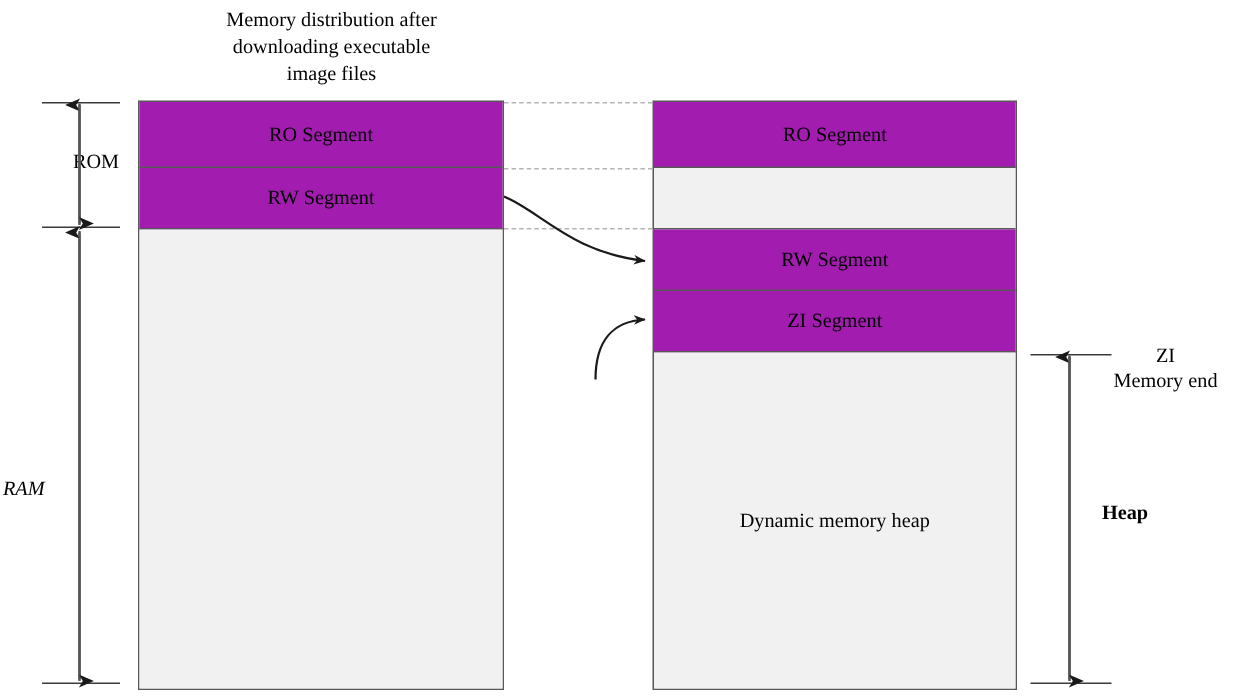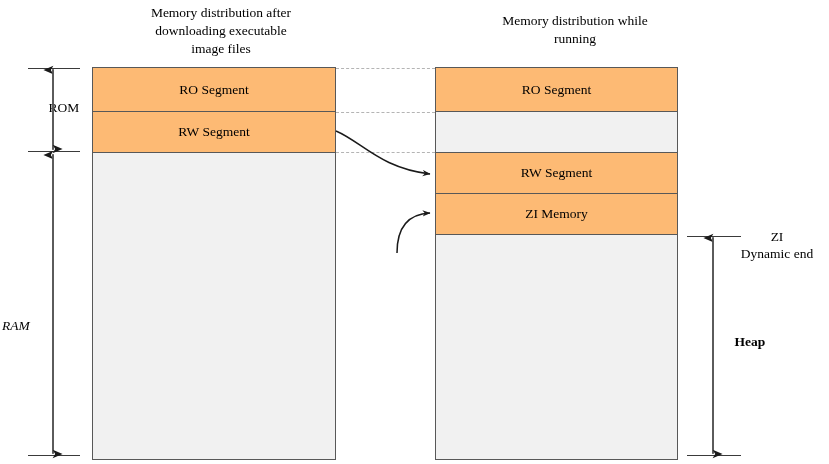--- a/index.html
+++ b/index.html
@@ -44,21 +44,21 @@
   .seg {
     position: absolute;
     box-sizing: border-box;
     left: 0;
     width: 100%;
     display: flex;
     align-items: center;
     justify-content: center;
     font-size: 13.5px;
   }
-  .seg.filled   { background: #fdba74; }
+  .seg.filled   { background: #a21caf; }
   .seg.empty    { background: #f1f1f1; }
   .seg.bordered { border-bottom: 1.5px solid #585858; }
 
   
   #seg-l-ro   { top: 0px;  height: 44px; }
   #seg-l-rw   { top: 44px; height: 41px; }
   #seg-l-free { top: 85px; height: 306px; }
 
   
   #seg-r-ro   { top: 0px;   height: 44px; }
@@ -116,22 +116,20 @@
 </style>
 </head>
 <body>
 
 <div id="stage">
 
   <div class="col-title" id="title-left">Memory distribution after
 downloading executable
 image files</div>
 
-  <div class="col-title" id="title-right">Memory distribution while
-running</div>
 
   <div class="mem-col" id="col-left">
     <div class="seg filled bordered" id="seg-l-ro">
       <span>RO Segment</span>
     </div>
     <div class="seg filled bordered" id="seg-l-rw">
       <span>RW Segment</span>
     </div>
     <div class="seg empty" id="seg-l-free">
       <span></span>
@@ -142,39 +140,42 @@
     <div class="seg filled bordered" id="seg-r-ro">
       <span>RO Segment</span>
     </div>
     <div class="seg empty bordered" id="seg-r-gap">
       <span></span>
     </div>
     <div class="seg filled bordered" id="seg-r-rw">
       <span>RW Segment</span>
     </div>
     <div class="seg filled bordered" id="seg-r-zi">
-      <span>ZI Memory</span>
+      <span>ZI Segment</span>
+    </div>
+    <div class="seg empty" id="seg-r-heap">
+      <span>Dynamic memory heap</span>
     </div>
   </div>
 
   <div class="dotted" id="dot-top"></div>
   <div class="dotted" id="dot-mid"></div>
   <div class="dotted" id="dot-bot"></div>
 
   <div class="tick" id="tick-rom-top"></div>
   <div class="tick" id="tick-rom-bot"></div>
   <div class="axis-label" id="lbl-rom">ROM</div>
 
   <div class="tick" id="tick-ram-bot"></div>
   <div class="axis-label" id="lbl-ram">RAM</div>
 
   <div class="tick" id="tick-heap-top"></div>
   <div class="tick" id="tick-heap-bot"></div>
   <div class="axis-label" id="lbl-zi-end">ZI
-Dynamic end</div>
+Memory end</div>
   <div class="axis-label" id="lbl-heap">Heap</div>
 
   <svg id="overlay" viewBox="0 0 829 464">
     <defs>
       <marker id="ah-dark" markerWidth="9" markerHeight="9" refX="7.5" refY="3.2" orient="auto" markerUnits="userSpaceOnUse">
         <path d="M0,0 L8,3.2 L0,6.4 L2.4,3.2 z" fill="#1a1a1a"></path>
       </marker>
       <marker id="ah-up" markerWidth="11" markerHeight="11" refX="4.3" refY="9.6" orient="auto" markerUnits="userSpaceOnUse">
         <path d="M4.3,0 L8.6,10 L4.3,7.4 L0,10 z" fill="#1a1a1a"></path>
       </marker>

